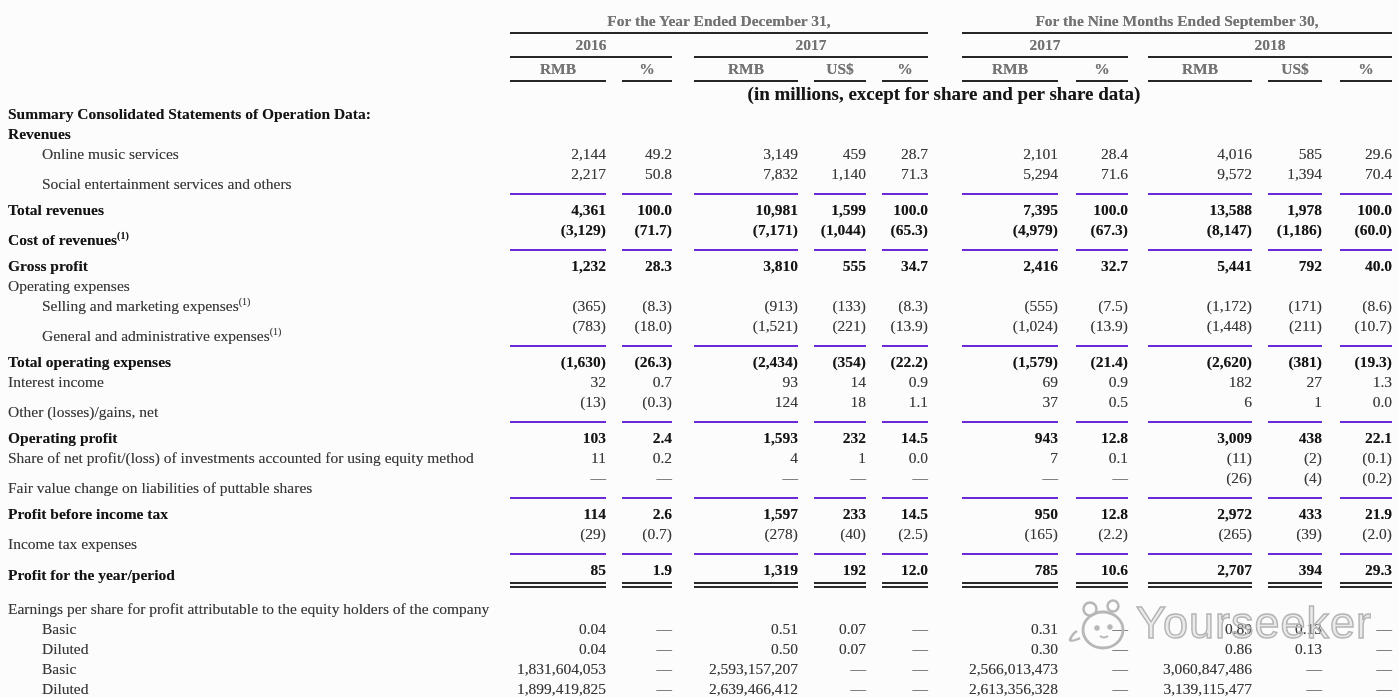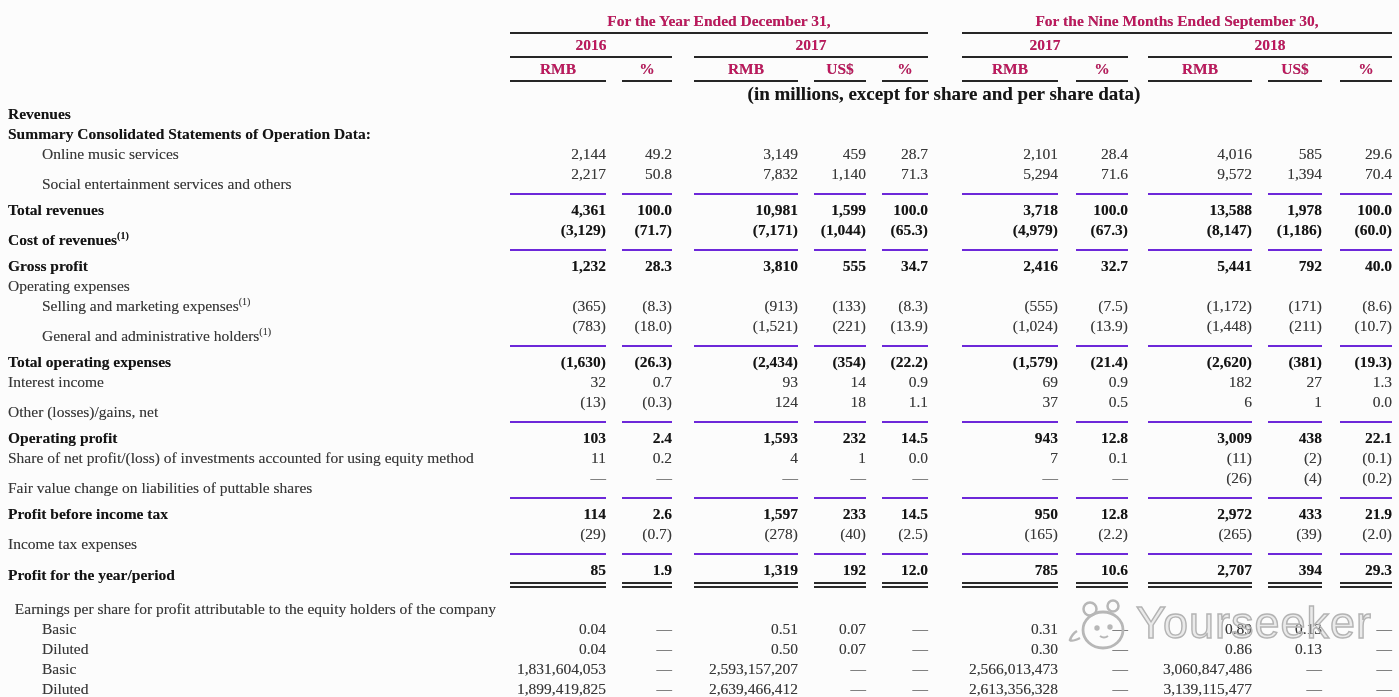--- a/index.html
+++ b/index.html
@@ -18,35 +18,35 @@
     margin:10px 0 0 8px;
   }
   td{
     padding:0;
     vertical-align:bottom;
     font-size:15.5px;
     line-height:20px;
     overflow:visible;
   }
   thead td{line-height:21px;}
-  .grp,.unit{font-weight:bold;text-align:center;color:#be185d;white-space:nowrap;}
+  .grp,.unit{font-weight:bold;text-align:center;color:#737373;white-space:nowrap;}
   .rule-h{border-bottom:2px solid #262626;padding-bottom:1px;}
   .note{font-weight:bold;text-align:center;color:#161616;font-size:19px;padding-top:2px;line-height:20px;}
   .lbl{
     text-align:left;
     padding-left:20px;text-indent:-20px;
   }
   .lbl.ind1{padding-left:54px;margin-top:34px;}
   .num{text-align:right;white-space:nowrap;font-size:15.5px;}
   .bold{font-weight:bold;color:#141414;}
   .rb{border-bottom:2px solid #6d28d9;padding-bottom:9px;}
   .rd{border-bottom:6px double #2a2a2a;padding-bottom:2px;}
   tr.ar td{padding-top:5px;}
   tr.ar td.rb,tr.ar td.rd{padding-top:5px;}
-  tr.gb td{padding-top:14px;text-align:right;}
+  tr.gb td{padding-top:14px;}
   .dash{color:#6f6f6f;}
   sup{font-size:10px;line-height:0;}
   .watermark{
     position:absolute;
     left:1066px;top:590px;
     display:flex;align-items:center;gap:4px;
     pointer-events:none;
     text-shadow:none;
     z-index:5;
   }
@@ -127,28 +127,28 @@
         <td class="sp" colspan="1"></td>
         <td class="unit rule-h" colspan="1">%</td>
       </tr>
       <tr>
         <td colspan="1"></td>
         <td class="note" colspan="20">(in millions, except for share and per share data)</td>
       </tr>
     </thead>
     <tbody>
       <tr>
+        <td class="lbl bold" colspan="1"><span>Summary Consolidated Statements of Operation Data:</span></td>
+        <td colspan="20"></td>
+      </tr>
+      <tr>
         <td class="lbl bold" colspan="1"><span>Revenues</span></td>
         <td colspan="20"></td>
       </tr>
       <tr>
-        <td class="lbl bold" colspan="1"><span>Summary Consolidated Statements of Operation Data:</span></td>
-        <td colspan="20"></td>
-      </tr>
-      <tr>
         <td class="lbl ind1" colspan="1"><span>Online music services</span></td>
         <td class="sp" colspan="1"></td>
         <td class="num" colspan="1">2,144</td>
         <td class="sp" colspan="1"></td>
         <td class="num" colspan="1">49.2</td>
         <td class="sp" colspan="1"></td>
         <td class="num" colspan="1">3,149</td>
         <td class="sp" colspan="1"></td>
         <td class="num" colspan="1">459</td>
         <td class="sp" colspan="1"></td>
@@ -193,21 +193,21 @@
         <td class="num bold" colspan="1">4,361</td>
         <td class="sp" colspan="1"></td>
         <td class="num bold" colspan="1">100.0</td>
         <td class="sp" colspan="1"></td>
         <td class="num bold" colspan="1">10,981</td>
         <td class="sp" colspan="1"></td>
         <td class="num bold" colspan="1">1,599</td>
         <td class="sp" colspan="1"></td>
         <td class="num bold" colspan="1">100.0</td>
         <td class="sp" colspan="1"></td>
-        <td class="num bold" colspan="1">3,718</td>
+        <td class="num bold" colspan="1">7,395</td>
         <td class="sp" colspan="1"></td>
         <td class="num bold" colspan="1">100.0</td>
         <td class="sp" colspan="1"></td>
         <td class="num bold" colspan="1">13,588</td>
         <td class="sp" colspan="1"></td>
         <td class="num bold" colspan="1">1,978</td>
         <td class="sp" colspan="1"></td>
         <td class="num bold" colspan="1">100.0</td>
       </tr>
       <tr>
@@ -277,21 +277,21 @@
         <td class="sp" colspan="1"></td>
         <td class="num" colspan="1">(7.5)</td>
         <td class="sp" colspan="1"></td>
         <td class="num" colspan="1">(1,172)</td>
         <td class="sp" colspan="1"></td>
         <td class="num" colspan="1">(171)</td>
         <td class="sp" colspan="1"></td>
         <td class="num" colspan="1">(8.6)</td>
       </tr>
       <tr>
-        <td class="lbl ind1" colspan="1"><span>General and administrative holders</span><sup>(1)</sup></td>
+        <td class="lbl ind1" colspan="1"><span>General and administrative expenses</span><sup>(1)</sup></td>
         <td class="sp" colspan="1"></td>
         <td class="num rb" colspan="1">(783)</td>
         <td class="sp" colspan="1"></td>
         <td class="num rb" colspan="1">(18.0)</td>
         <td class="sp" colspan="1"></td>
         <td class="num rb" colspan="1">(1,521)</td>
         <td class="sp" colspan="1"></td>
         <td class="num rb" colspan="1">(221)</td>
         <td class="sp" colspan="1"></td>
         <td class="num rb" colspan="1">(13.9)</td>

